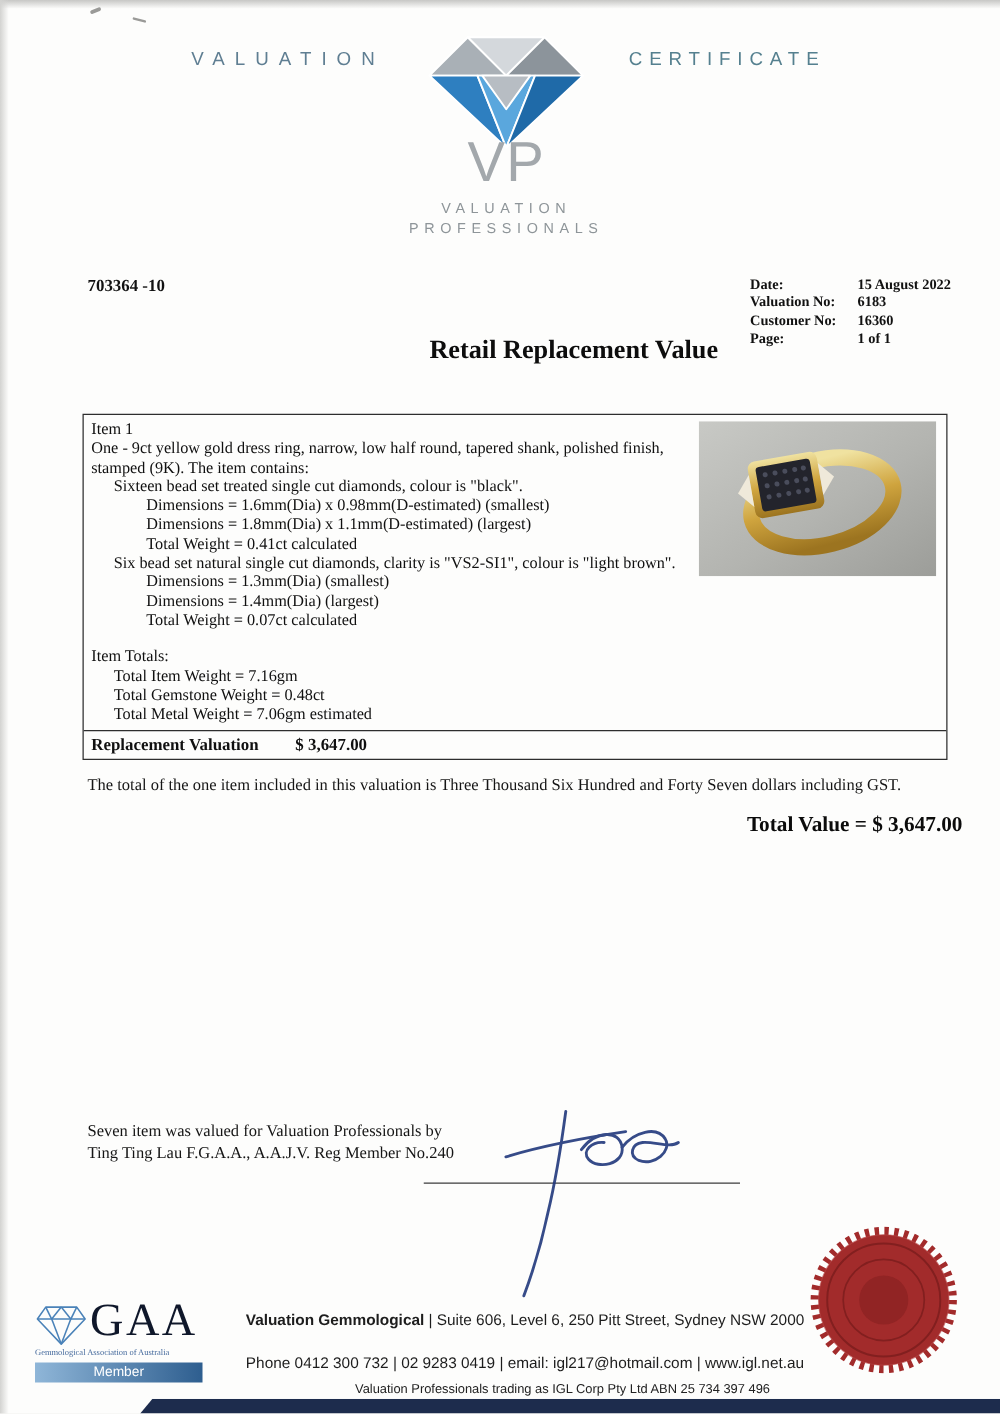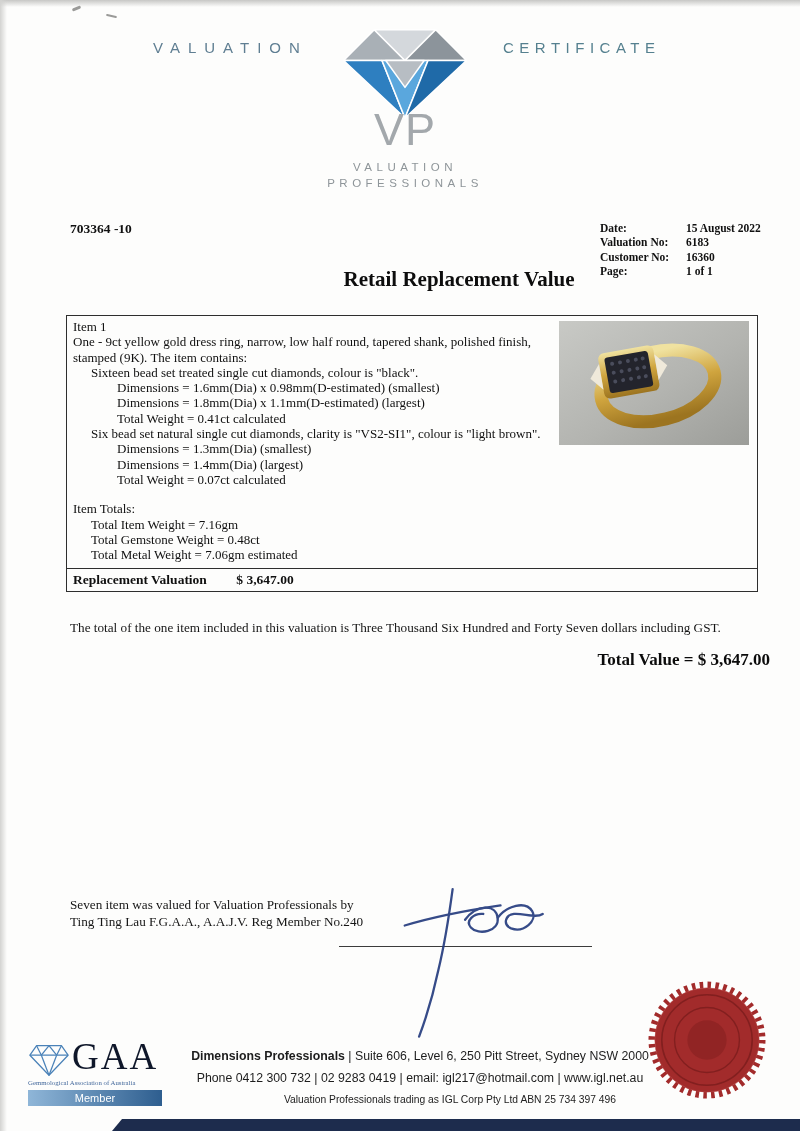--- a/index.html
+++ b/index.html
@@ -23,21 +23,21 @@
 
   
   .ref-number{position:absolute;left:70px;top:221px;font-size:13.5px;font-weight:bold;color:#111;}
   .meta{position:absolute;left:600px;top:221px;font-size:11.5px;font-weight:bold;color:#111;line-height:14.4px;}
   .meta-row{display:flex;}
   .meta-label{width:86px;}
 
   .doc-title{position:absolute;top:267px;left:0;width:100%;text-align:center;text-indent:46px;font-size:21px;font-weight:bold;color:#0d0d0d;padding-left:36px;}
 
   
-  .item-box{position:absolute;left:66px;top:315px;width:692px;height:277px;border:1px solid #2e2e2e;font-size:13px;line-height:15.3px;color:#101010;display:flex;flex-direction:column;box-sizing:border-box;}
+  .item-box{position:absolute;left:66px;top:331px;width:692px;height:277px;border:1px solid #2e2e2e;font-size:13px;line-height:15.3px;color:#101010;display:flex;flex-direction:column;box-sizing:border-box;}
   .item-content{flex:1;padding:3px 8px 0 6px;overflow:hidden;}
   .ring-photo{float:right;width:190px;height:124px;margin:2px 0 10px 14px;}
   .ind1{padding-left:18px;}
   .ind2{padding-left:44px;}
   .gap{height:14px;}
   .replacement{border-top:1px solid #2e2e2e;padding:3px 8px 4px 6px;font-weight:bold;font-size:13.5px;}
   .replacement .amount{margin-left:26px;}
 
   .summary{position:absolute;left:70px;top:620px;width:664px;font-size:13.2px;color:#151515;}
   .total-value{position:absolute;right:30px;top:650px;font-size:17px;font-weight:bold;color:#0b0b0b;}
@@ -50,21 +50,21 @@
   
   .gaa{position:absolute;left:28px;top:1036px;width:145px;}
   .gaa-row{display:flex;align-items:flex-start;}
   .gaa-icon{width:42px;height:36px;margin-top:6px;}
   .gaa-name{font-size:37px;color:#0f172a;letter-spacing:2px;line-height:42px;margin-left:2px;}
   .gaa-sub{font-size:6.8px;color:#44699c;white-space:nowrap;margin-top:1px;}
   .member-bar{margin-top:4px;width:134px;height:16px;background:linear-gradient(90deg,#8fb6d8,#2e5e8f);color:#fff;font-family:"Liberation Sans",sans-serif;font-size:11px;text-align:center;line-height:16px;}
 
   .footer-text{position:absolute;left:160px;top:1049px;width:520px;text-align:center;font-family:"Liberation Sans",sans-serif;color:#1d1d1d;}
   .footer-line1{font-size:12.3px;}
-  .footer-line2{font-size:12.3px;margin-top:8px;}
+  .footer-line2{font-size:12.3px;margin-top:20px;}
   .footer-line3{font-size:10.3px;margin-top:9px;text-indent:60px;color:#222;}
 
   .seal{position:absolute;left:648px;top:981px;width:118px;height:118px;opacity:0.95;}
   .bottom-bar{position:absolute;left:112px;right:0;bottom:0;height:12px;background:#1d2c4d;clip-path:polygon(10px 0,100% 0,100% 100%,0 100%);}
 </style>
 </head>
 <body>
 
 <div class="page">
 
@@ -226,21 +226,21 @@
         </svg>
       </span>
       <span class="gaa-name">GAA</span>
     </div>
     <div class="gaa-sub">Gemmological Association of Australia</div>
     <div class="member-bar">Member</div>
   </div>
 
   <div class="footer-text">
     <div class="footer-line1">
-      <b>Dimensions Professionals</b>
+      <b>Valuation Gemmological</b>
       <span>| Suite 606, Level 6, 250 Pitt Street, Sydney NSW 2000</span>
     </div>
     <div class="footer-line2">Phone 0412 300 732  |  02 9283 0419  |  email: igl217@hotmail.com  |  www.igl.net.au</div>
     <div class="footer-line3">Valuation Professionals trading as IGL Corp Pty Ltd  ABN 25 734 397 496</div>
   </div>
 
   <span class="seal">
     <svg viewBox="0 0 120 120" width="118" height="118">
       <circle cx="60" cy="60" r="53" fill="#9e2020"></circle>
       <circle cx="60" cy="60" r="56" fill="none" stroke="#9e2020" stroke-width="7" stroke-dasharray="3.6 4.4"></circle>

